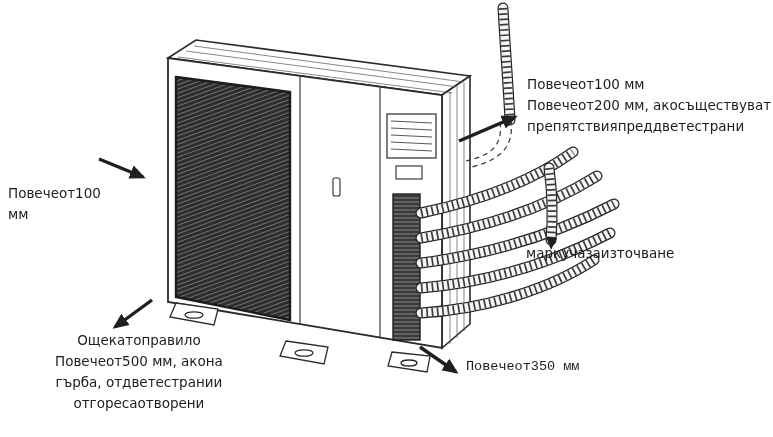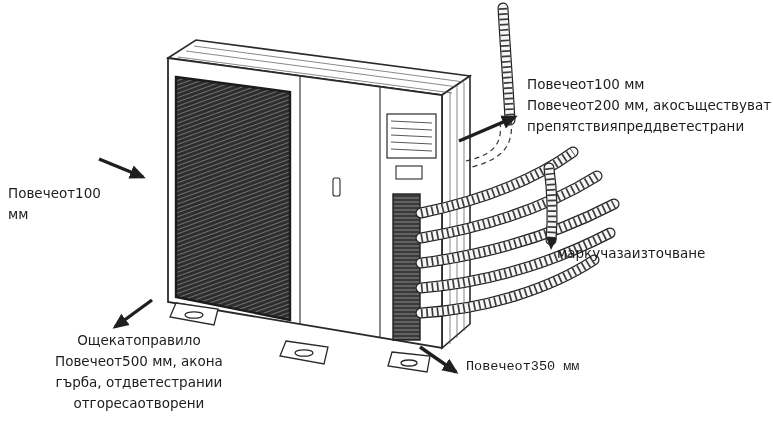--- a/index.html
+++ b/index.html
@@ -140,21 +140,21 @@
     <div>Повечеот100</div>
     <div>мм</div>
   </div>
 
   <div class="label" style="left:527px;top:74px;">
     <div>Повечеот100 мм</div>
     <div>Повечеот200 мм, акосъществуват</div>
     <div>препятствияпреддветестрани</div>
   </div>
 
-  <div class="label" style="left:557px;top:243px;">
+  <div class="label" style="left:526px;top:243px;">
     <div>маркучазаизточване</div>
   </div>
 
   <div class="label" style="left:55px;top:330px;text-align:center;">
     <div>Ощекатоправило</div>
     <div>Повечеот500 мм, акона</div>
     <div>гърба, отдветестрании</div>
     <div>отгоресаотворени</div>
   </div>
 

